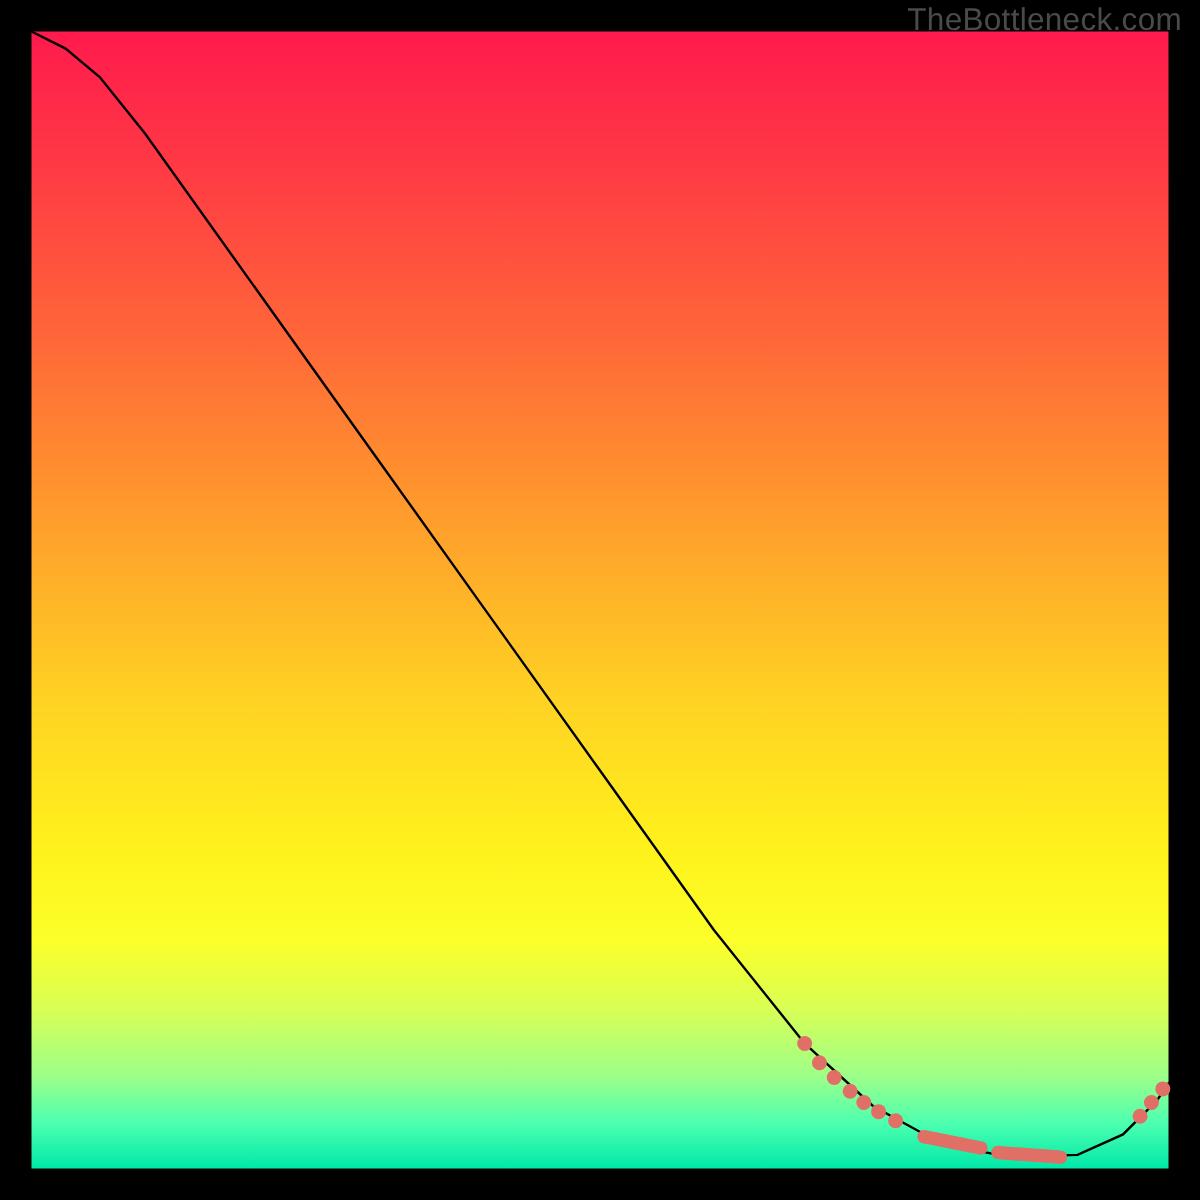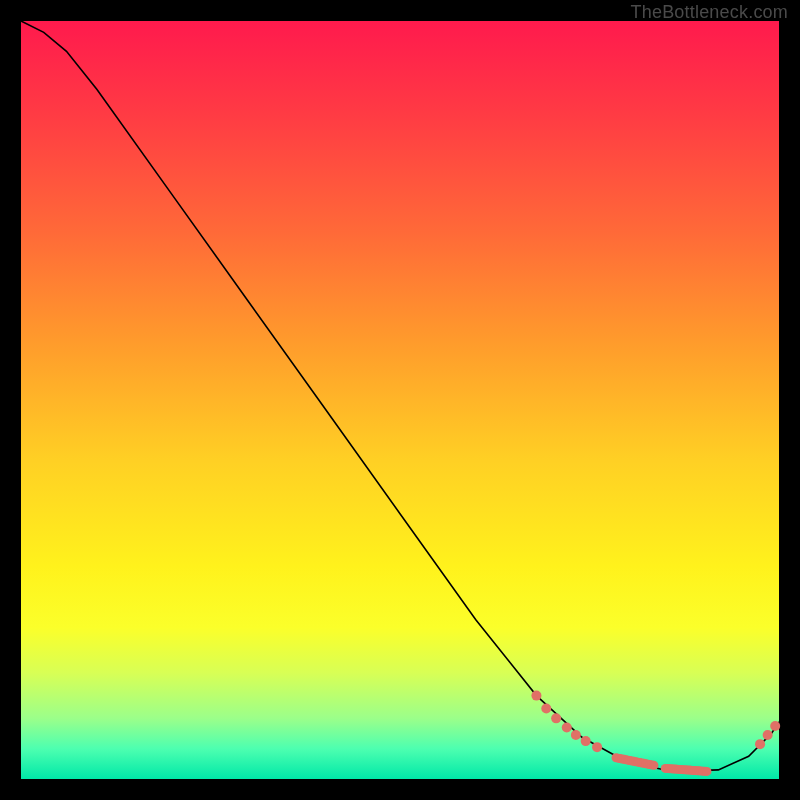--- a/index.html
+++ b/index.html
@@ -45,21 +45,21 @@
     top: 0;
     width: 758px;
     height: 758px;
     overflow: visible;
   }
   .watermark {
     position: absolute;
     top: 2px;
     right: 12px;
     color: #4a4a4a;
-    font-size: 18px;
+    font-size: 21px;
     letter-spacing: 0.2px;
   }
 </style>
 </head>
 <body>
 
 <div class="stage">
   <div class="plot">
     <svg class="svg-layer" viewBox="0 0 758 758" preserveAspectRatio="none">
       <path id="curve-path" fill="none" stroke="#000000" stroke-width="1.6" stroke-linecap="round" d="M 0.00 0.00 L 22.74 11.37 L 45.48 30.32 L 75.80 68.22 L 151.60 174.34 L 227.40 280.46 L 303.20 386.58 L 379.00 492.70 L 454.80 598.82 L 515.44 674.62 L 560.92 716.31 L 606.40 741.32 L 651.88 750.42 L 697.36 748.90 L 727.68 735.26 L 750.42 712.52 L 758.00 701.15"></path>

